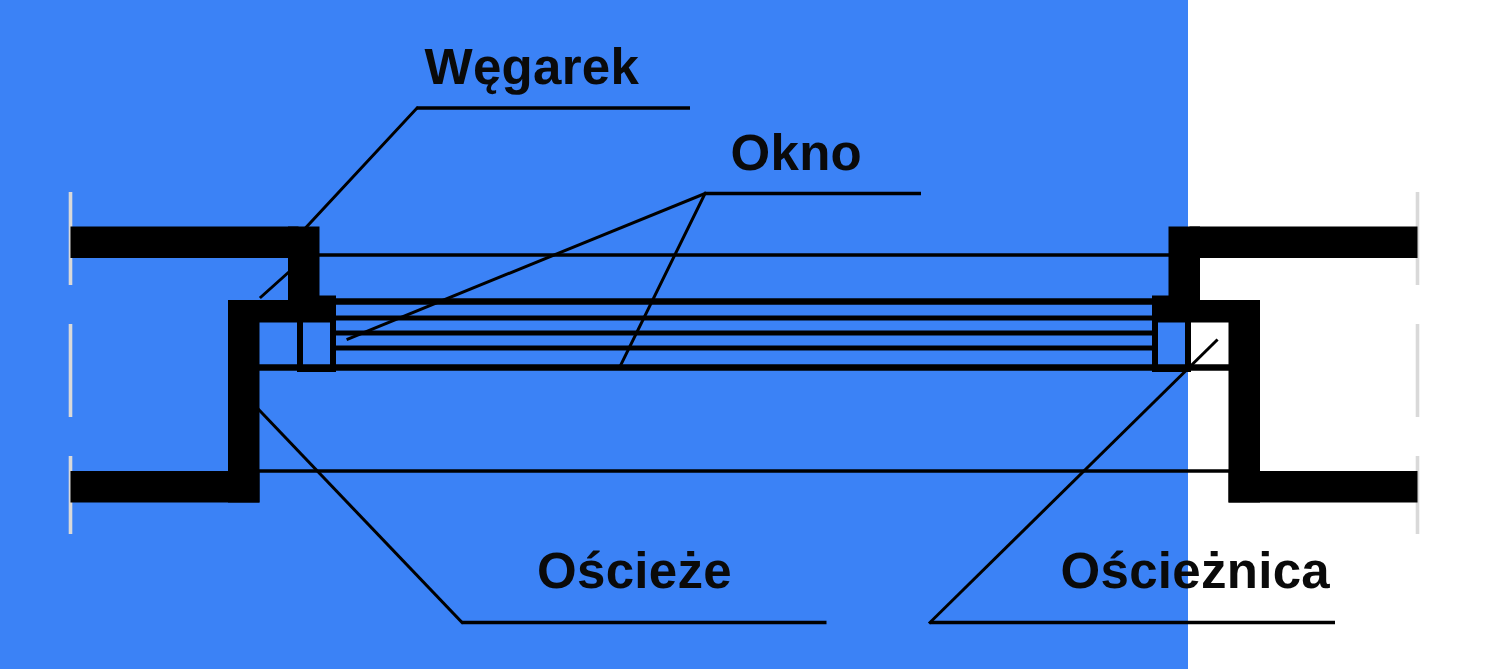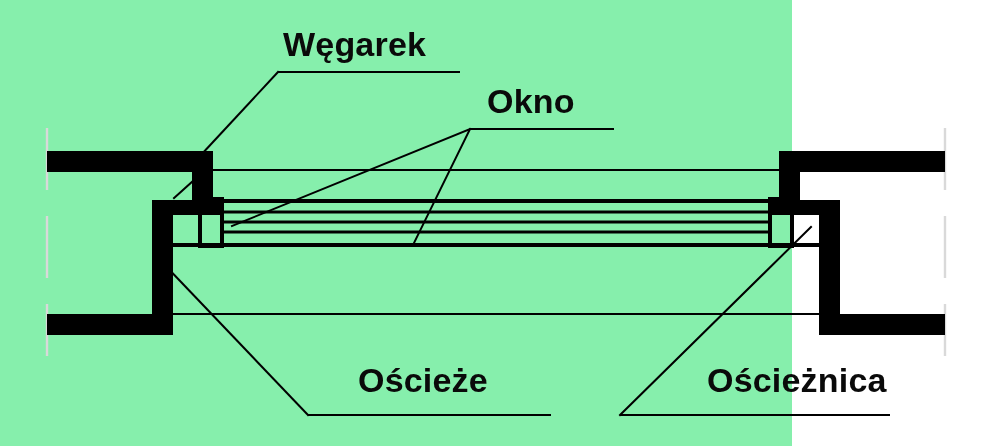--- a/index.html
+++ b/index.html
@@ -10,21 +10,21 @@
   body {
     width: 992px;
     height: 446px;
     overflow: hidden;
     font-family: "Liberation Sans", sans-serif;
   }
   #diagram-root {
     position: relative;
     width: 792px;
     height: 446px;
-    background: #86efac;
+    background: #3b82f6;
   }
   svg#section-svg {
     display: block;
     width: 992px;
     height: 446px;
   }
   .label-text {
     font-family: "Liberation Sans", sans-serif;
     font-weight: bold;
     font-size: 34px;

